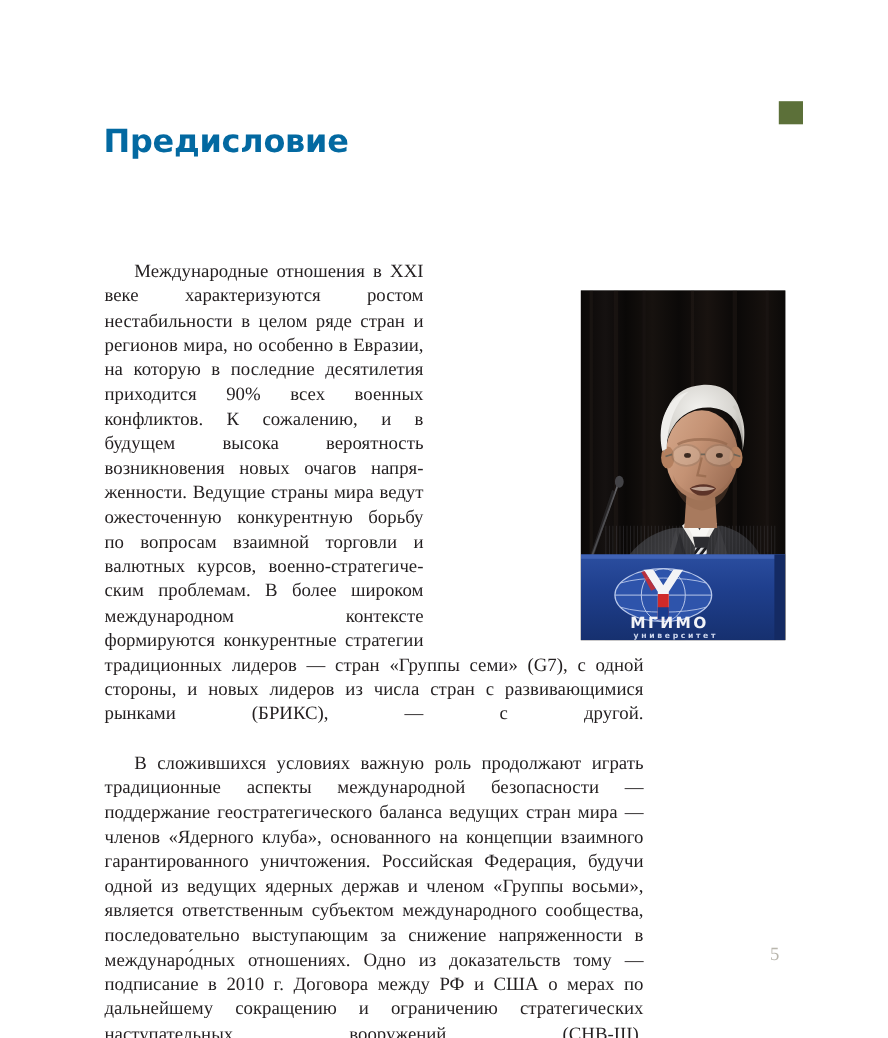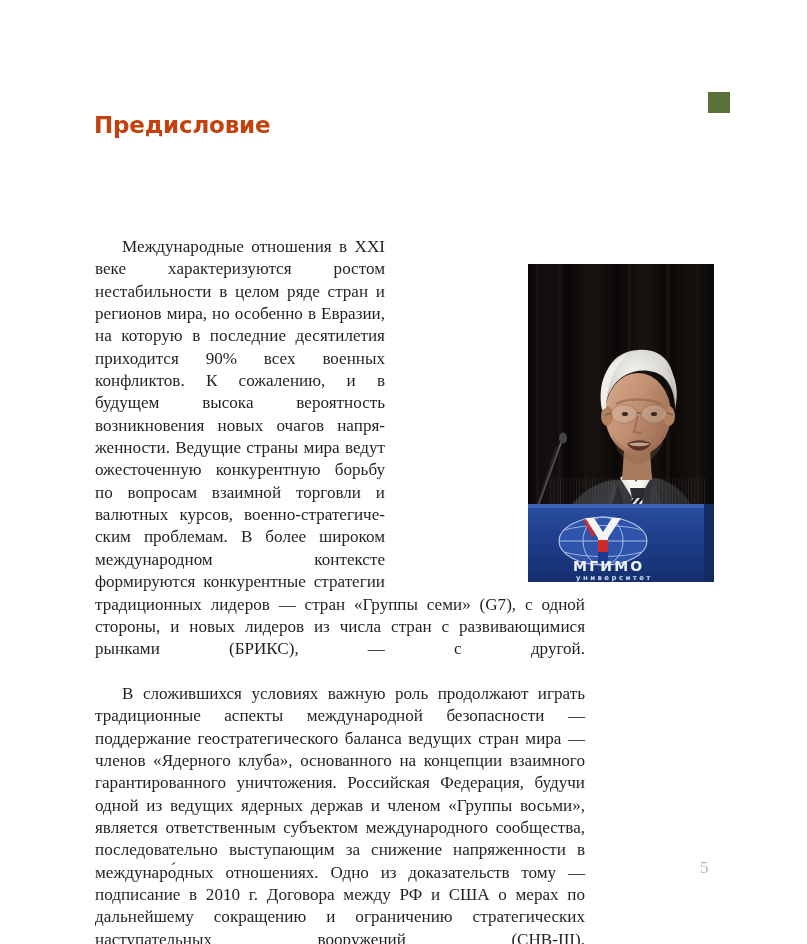--- a/index.html
+++ b/index.html
@@ -32,23 +32,23 @@
     background: #5c7039;
   }
 
   
   .section-title {
     position: absolute;
     left: 94px;
     top: 113px;
     font-family: "DejaVu Sans", sans-serif;
     font-weight: bold;
-    font-size: 23px;
+    font-size: 29px;
     letter-spacing: -0.2px;
-    color: #c2410c;
+    color: #0369a1;
     line-height: 1.1;
     white-space: nowrap;
   }
 
   
   .body-copy {
     position: absolute;
     left: 95px;
     top: 236px;
     width: 490px;

